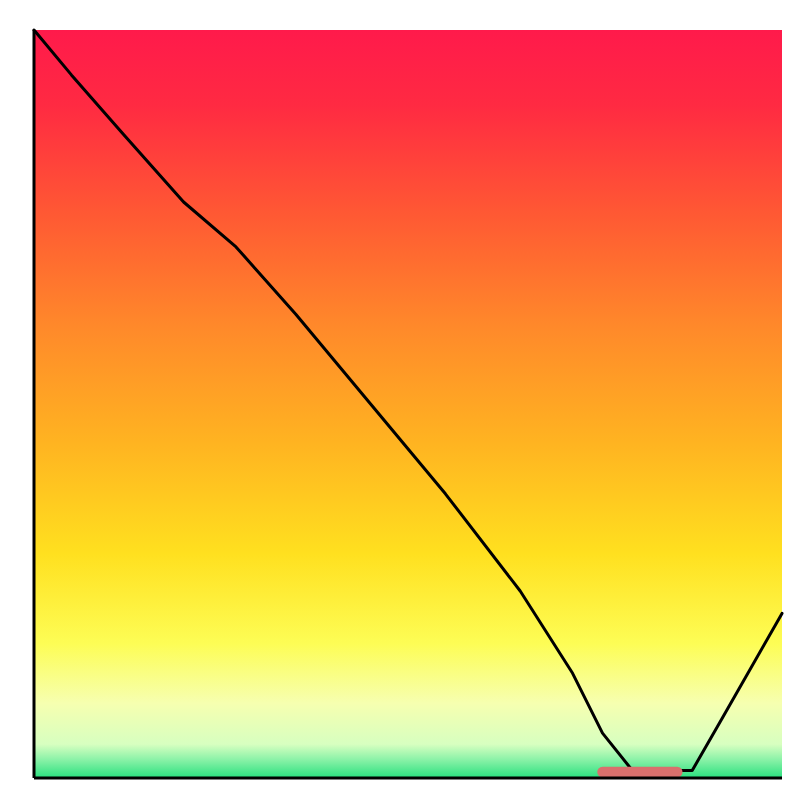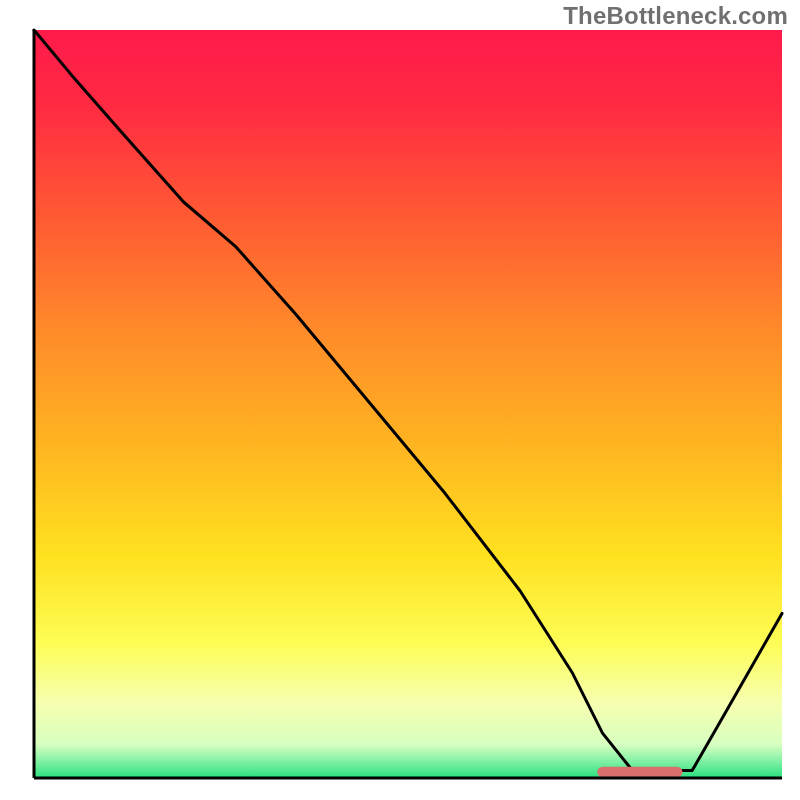--- a/index.html
+++ b/index.html
@@ -26,21 +26,20 @@
     letter-spacing: 0.2px;
   }
   svg {
     display: block;
   }
 </style>
 </head>
 <body>
 
 <div class="frame">
-  <div class="watermark">TheBottleneck.com</div>
 
   <svg id="chart-svg" width="800" height="800" viewBox="0 0 800 800" preserveAspectRatio="none">
     <defs>
       <linearGradient id="bg-grad" x1="0" y1="0" x2="0" y2="1">
           <stop offset="0.00%" stop-color="#ff1a4b"></stop>
           <stop offset="10.00%" stop-color="#ff2a42"></stop>
           <stop offset="25.00%" stop-color="#ff5a33"></stop>
           <stop offset="40.00%" stop-color="#ff8a2a"></stop>
           <stop offset="55.00%" stop-color="#ffb321"></stop>
           <stop offset="70.00%" stop-color="#ffe01f"></stop>

